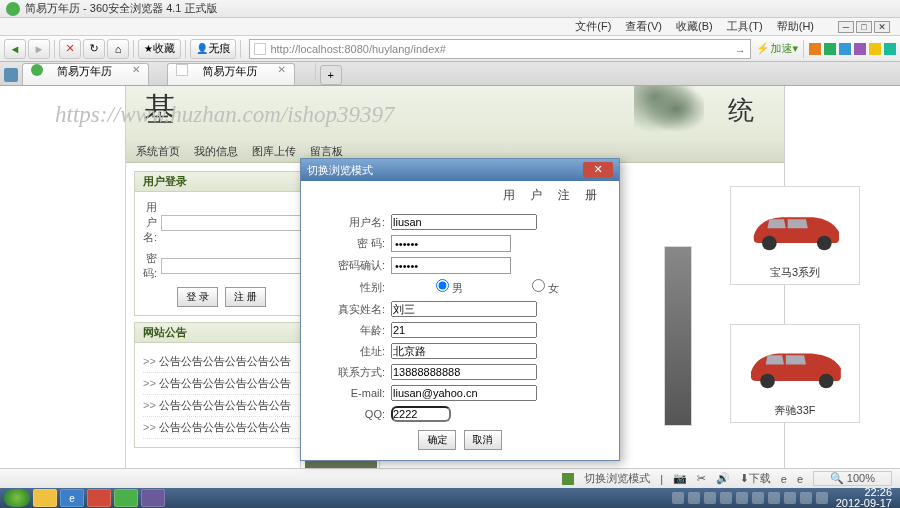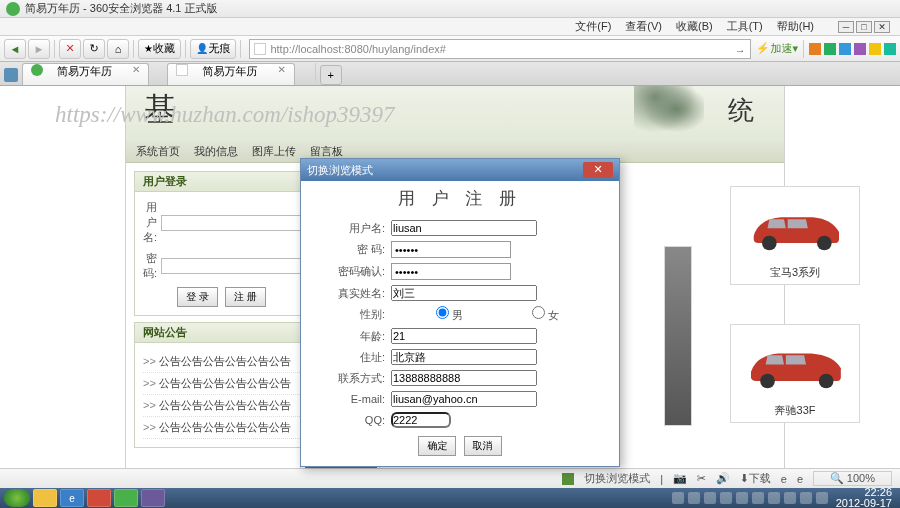--- a/index.html
+++ b/index.html
@@ -44,21 +44,21 @@
 .notice-item:before{content:">> ";color:#888}
 .main{flex:1}
 .car-card{position:absolute;border:1px solid #d8d8d8;background:#fff;padding:4px;text-align:center;font-size:11px}
 .car-card .car-img{width:120px;height:70px;display:flex;align-items:center;justify-content:center}
 .car-card .lbl{padding-top:4px;color:#333}
 .car-red svg{width:110px;height:55px}
 .dialog{position:absolute;left:300px;top:72px;width:320px;background:#fff;border:1px solid #6a8ab0;box-shadow:3px 3px 10px rgba(0,0,0,.3);z-index:100}
 .dlg-title{height:22px;background:linear-gradient(#7fa8d4,#4b78ab);display:flex;align-items:center;padding:0 6px;color:#fff;font-size:11px}
 .dlg-title .t{flex:1}
 .dlg-x{width:30px;height:16px;background:#c94b3f;color:#fff;text-align:center;line-height:15px;cursor:pointer;font-size:11px;border-radius:2px}
-.dlg-hd{text-align:center;padding:6px 0;font-size:17px;letter-spacing:6px;color:#444}
+.dlg-hd{text-align:right;padding:6px 16px;font-size:12px;letter-spacing:6px;color:#444}
 .dlg-body{padding:4px 12px 10px}
 .frow{display:flex;align-items:center;margin-bottom:5px}
 .frow label{width:78px;text-align:right;color:#555;padding-right:6px;font-size:11px}
 .frow input[type=text],.frow input[type=password]{width:120px;border:1px solid #999;height:17px;padding:0 3px;font-size:11px}
 .frow .radios{display:flex;gap:18px;align-items:center}
 .dlg-btns{text-align:center;margin-top:8px}
 .status-bar{position:absolute;bottom:20px;left:0;right:0;height:20px;background:linear-gradient(#f8f8f8,#e8e8e8);border-top:1px solid #ccc;display:flex;align-items:center;justify-content:flex-end;padding:0 8px;gap:10px;font-size:10px;color:#555}
 .status-bar .zoom{border:1px solid #ccc;padding:0 16px}
 .taskbar{position:absolute;bottom:0;left:0;right:0;height:20px;background:linear-gradient(#4a6a8f,#2f4a68);display:flex;align-items:center;padding:0 4px;gap:3px}
 .start{width:26px;height:18px;background:radial-gradient(circle,#7fc142 0%,#3a8f2f 70%);border-radius:9px;cursor:pointer}
@@ -220,30 +220,30 @@
         </div>
       <div class="frow">
           <label>密 码:</label>
           <input type="password" value="••••••" style="">
         </div>
       <div class="frow">
           <label>密码确认:</label>
           <input type="password" value="••••••" style="">
         </div>
       <div class="frow">
-          <label>真实姓名:</label>
-          <input value="刘三" style="">
-        </div>
-      <div class="frow">
           <label>性别:</label>
         <div class="radios">
           <label><input type="radio" name="g" checked="" style=""> <span>男</span></label>
           <label><input type="radio" name="g" style=""> <span>女</span></label>
         </div>
       </div>
+      <div class="frow">
+          <label>真实姓名:</label>
+          <input value="刘三" style="">
+        </div>
       <div class="frow">
           <label>年龄:</label>
           <input value="21" style="">
         </div>
       <div class="frow">
           <label>住址:</label>
           <input value="北京路" style="">
         </div>
       <div class="frow">
           <label>联系方式:</label>

